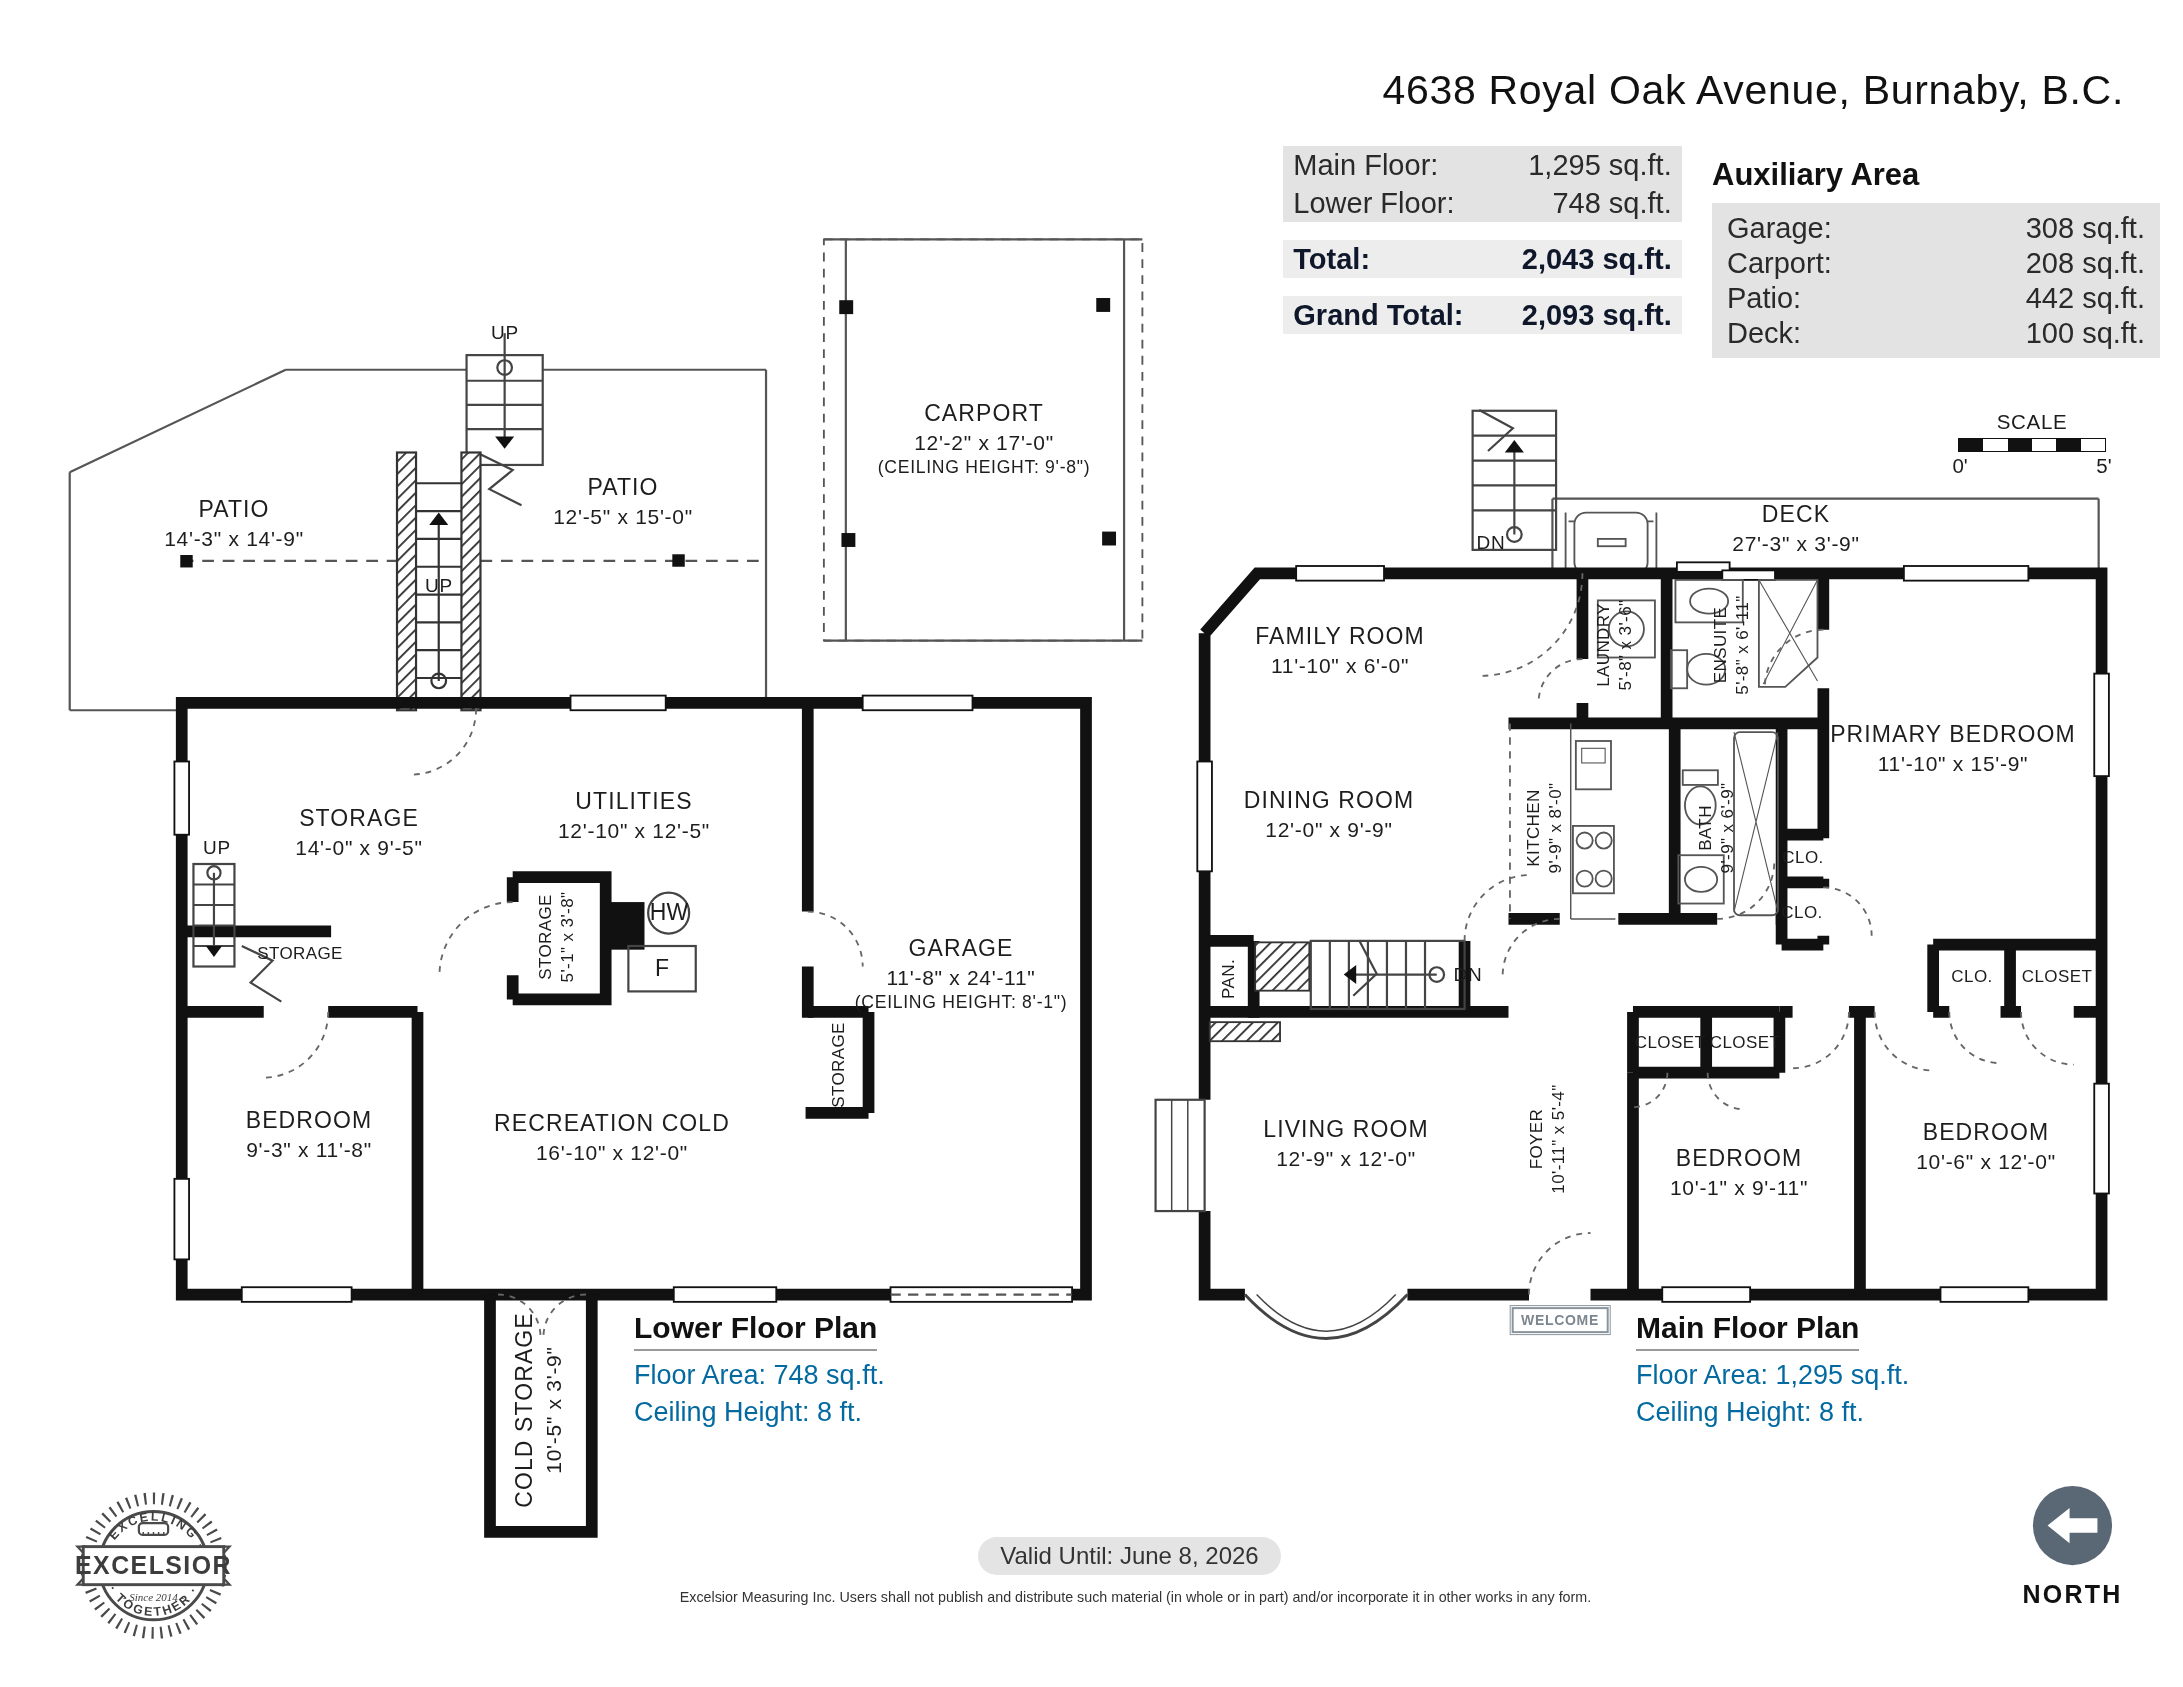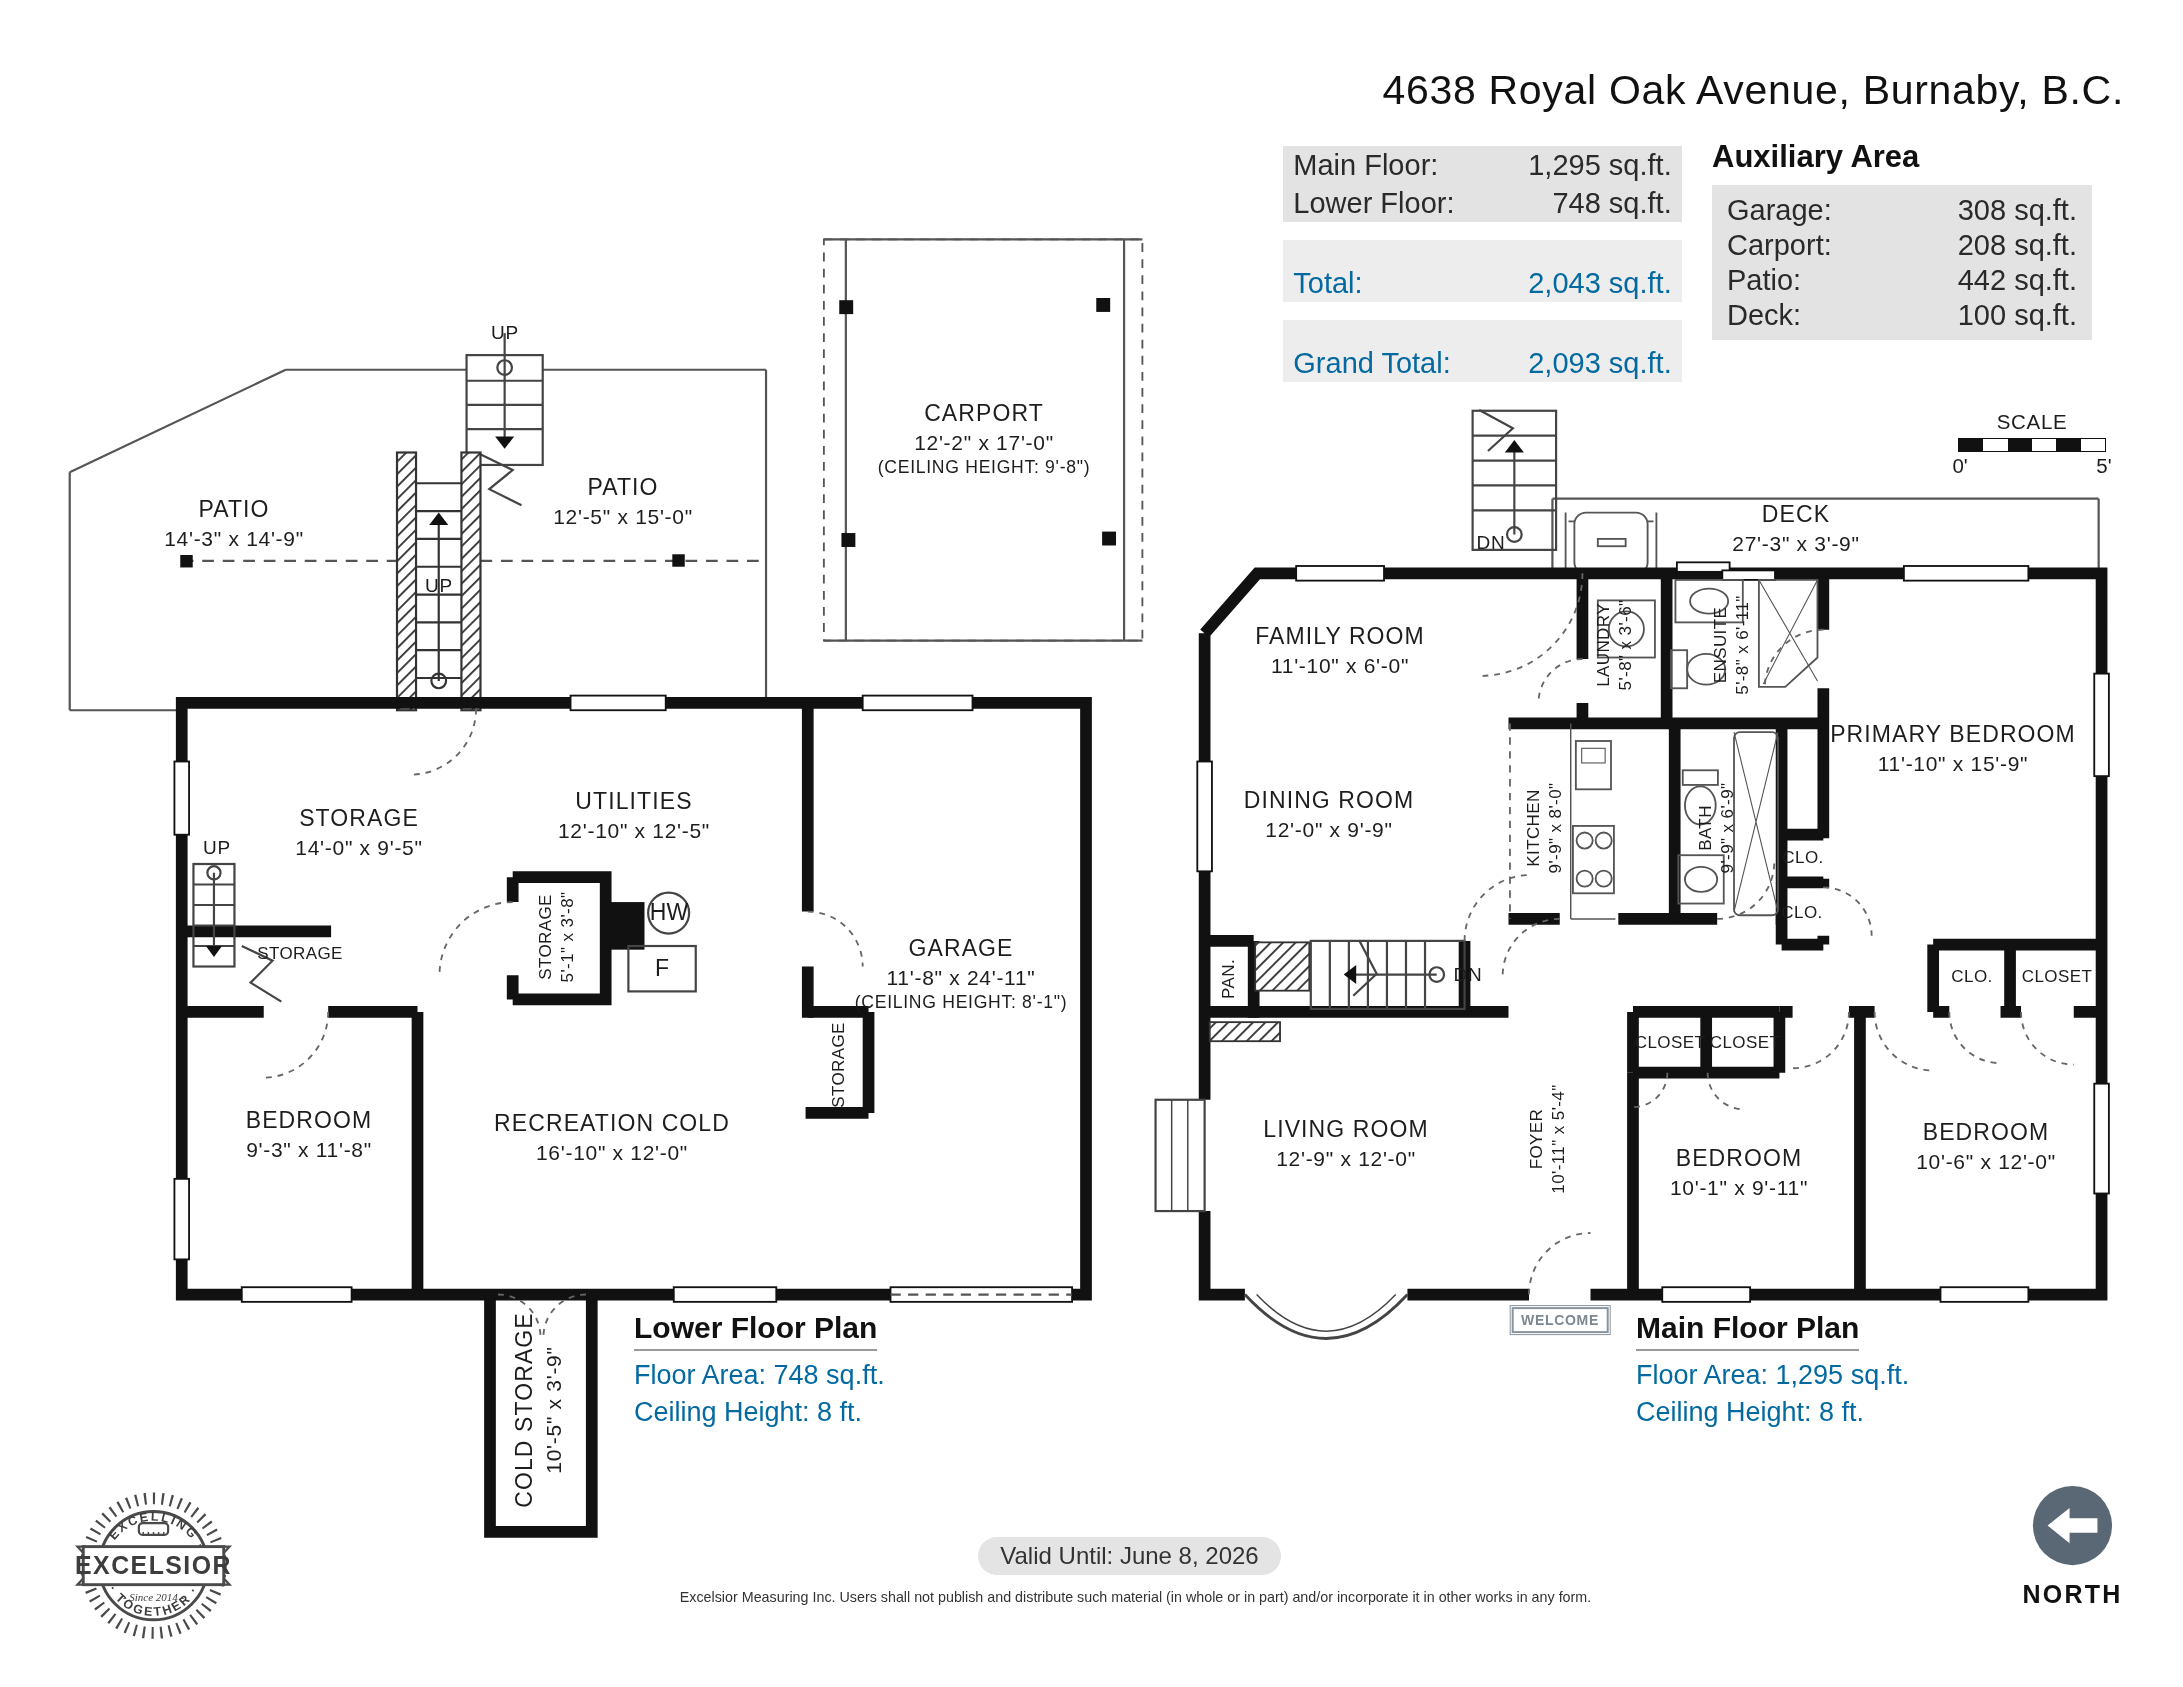--- a/index.html
+++ b/index.html
@@ -13,22 +13,22 @@
   .dm{font-size:21px;letter-spacing:0.7px;}
   .ch{font-size:17.6px;letter-spacing:0.7px;}
   .cl{font-size:17px;letter-spacing:0.4px;}
   .updn{font-size:19px;letter-spacing:0.7px;}
   .fx{font-size:23px;}
   .title{position:absolute;right:59px;top:67px;font-size:41px;letter-spacing:0.7px;color:#111;z-index:5;}
   .sumtab{position:absolute;left:1283px;top:146px;width:399px;display:flex;flex-direction:column;gap:18px;z-index:5;}
   .blk{background:#e3e3e3;}
   .blk.light{background:#ededed;}
   .srow{display:flex;justify-content:space-between;align-items:center;height:38px;padding:0 10.3px;font-size:29px;color:#2a2a2a;}
-  .srow.b{font-weight:normal;color:#0369a1;margin-top:24px;}
-  .auxwrap{position:absolute;left:1712px;top:139px;width:380px;z-index:5;}
+  .srow.b{font-weight:bold;color:#0f172a;}
+  .auxwrap{position:absolute;left:1712px;top:157px;width:448px;z-index:5;}
   .auxhead{font-size:31px;font-weight:bold;color:#111;margin-bottom:10.3px;}
   .auxblk{background:#e3e3e3;padding:7.3px 0;}
   .arow{display:flex;justify-content:space-between;align-items:center;height:35px;padding:0 15px;font-size:29px;color:#2a2a2a;}
   .plantitle{position:absolute;z-index:5;}
   .plantitle .pt{font-size:30px;font-weight:bold;color:#111;border-bottom:2.2px solid #9a9a9a;
                  padding-bottom:4.4px;margin-bottom:5.9px;display:inline-block;}
   .plantitle .pl{font-size:27px;color:#0369a1;line-height:1.35;}
   .scalewrap{position:absolute;left:1948px;top:410px;width:168px;z-index:5;}
   .scalelbl{font-size:20.5px;letter-spacing:0.7px;text-align:center;margin-bottom:4.4px;}
   .scalebar{height:11.7px;margin:0 10.3px;border:1.5px solid #111;

